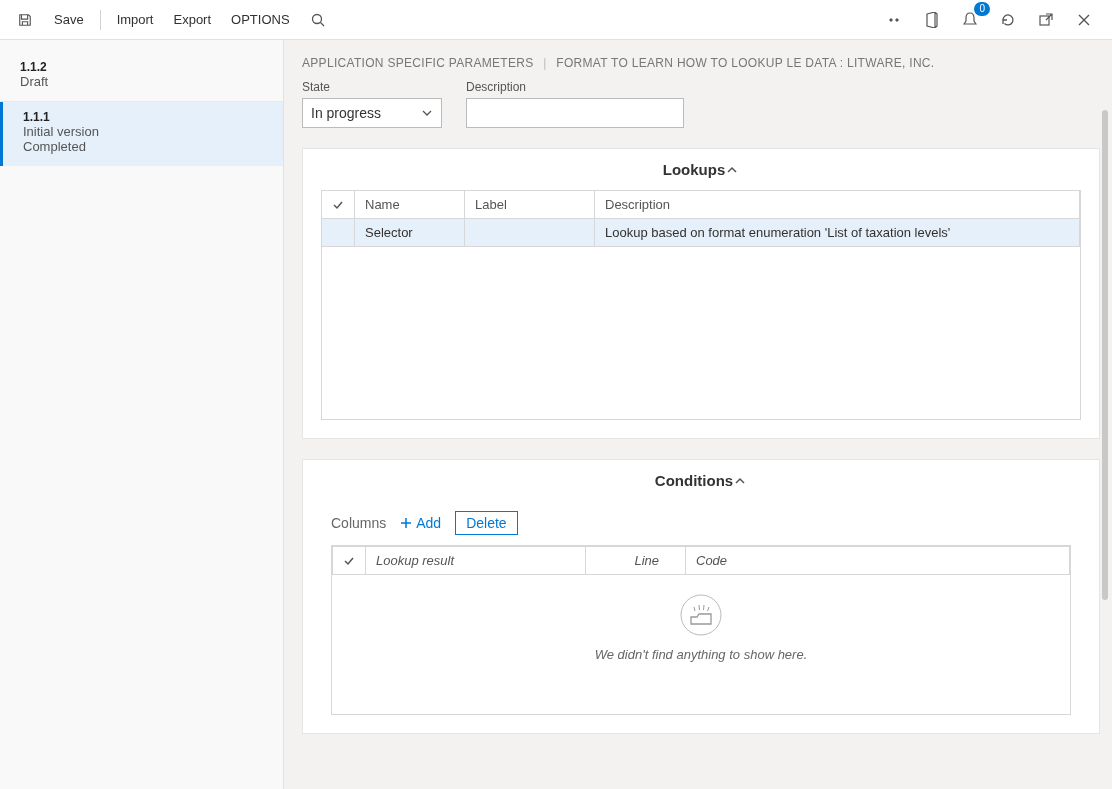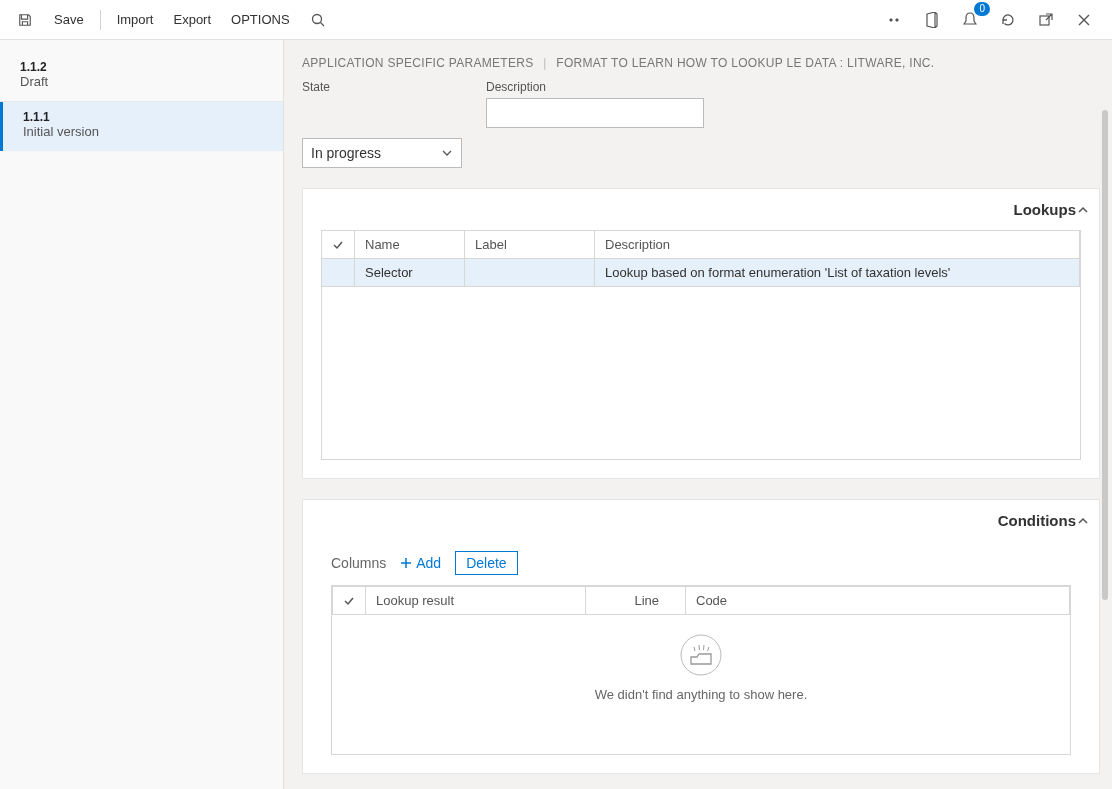--- a/index.html
+++ b/index.html
@@ -27,42 +27,42 @@
 
   
   .main { flex:1; background:#f3f2f1; padding: 16px 12px 12px 18px; overflow-y:auto; position:relative; }
   .breadcrumb { font-size:12px; color:#777; letter-spacing:.3px; margin-bottom:10px; }
   .breadcrumb .sep { color:#bbb; padding:0 6px; }
 
   .form-row { display:flex; gap:24px; margin-bottom:20px; }
   .field { display:flex; flex-direction:column; gap:4px; }
   .field-label { font-size:12px; color:#555; }
   .select, .text-input { height:30px; border:1px solid #bbb; background:#fff; font-size:14px; padding:0 8px; color:#333; }
-  .select { width:160px; display:flex; align-items:center; justify-content:space-between; cursor:pointer;margin-top:40px; }
+  .select { width:140px; display:flex; align-items:center; justify-content:space-between; cursor:pointer; }
   .text-input { width:218px; }
 
   .panel { background:#fff; border:1px solid #e5e5e5; margin-bottom:20px; }
-  .panel-header { display:flex; align-items:center; justify-content:flex-end; padding:12px 9px; font-size:15px; font-weight:600; color:#333; cursor:pointer; }
+  .panel-header { display:flex; align-items:center; justify-content:center; padding:12px 9px; font-size:15px; font-weight:600; color:#333; cursor:pointer; }
   .panel-body { padding:0 18px 18px 18px; }
 
   table.grid { width:100%; border-collapse:collapse; }
   table.grid th, table.grid td { border:1px solid #d7d7d7; text-align:left; font-weight:400; font-size:13px; padding:6px 10px; background:#fff; }
   table.grid th { color:#555; font-size:13px; }
   table.grid tr.selected td { background:#e6f0fa; }
   .grid-shell { border:1px solid #d7d7d7; min-height:230px; background:#fff; }
   .grid-shell table.grid th, .grid-shell table.grid td { border-left:none; border-top:none; }
   .grid-shell table.grid tr:first-child th:first-child { border-left:none; }
   .check-col { width:30px; text-align:center !important; }
 
   .cond-toolbar { display:flex; align-items:center; gap:14px; padding:10px 16px 6px 28px; font-size:14px; }
   .cond-toolbar .lbl { color:#666; }
   .cond-toolbar .add { color:#0078d4; display:flex; align-items:center; gap:4px; cursor:pointer; }
   .cond-toolbar .delete { color:#0078d4; border:1px solid #0078d4; padding:3px 10px; cursor:pointer; }
 
-  .cond-grid-shell { margin:4px 28px 18px 28px; border:1px solid #d7d7d7; min-height:170px; background:#fff; }
+  .cond-grid-shell { margin:4px 28px 18px 28px; border:1px solid #d7d7d7; min-height:170px; background:#fff;font-style:italic; }
   .empty-state { display:flex; flex-direction:column; align-items:center; padding:18px 0 10px 0; color:#666; font-size:13px; }
 
   .scroll-indicator { position:absolute; top:70px; right:4px; width:6px; height:490px; background:#c8c8c8; border-radius:3px; }
 
   svg { display:block; }
 </style>
 </head>
 <body>
 
 <div class="toolbar">
@@ -133,20 +133,21 @@
 <div class="content">
 
   <div class="sidebar">
     <div class="ver-block top">
       <div class="ver-title">1.1.2</div>
       <div class="ver-sub">Draft</div>
     </div>
     <div class="ver-block selected">
       <div class="ver-title">1.1.1</div>
       <div class="ver-sub">Initial version</div>
+      <div class="ver-sub">Completed</div>
     </div>
   </div>
 
   <div class="main">
 
     <div class="breadcrumb">
       <span>APPLICATION SPECIFIC PARAMETERS</span>
       <span class="sep">|</span>
       <span>FORMAT TO LEARN HOW TO LOOKUP LE DATA : LITWARE, INC.</span>
     </div>

